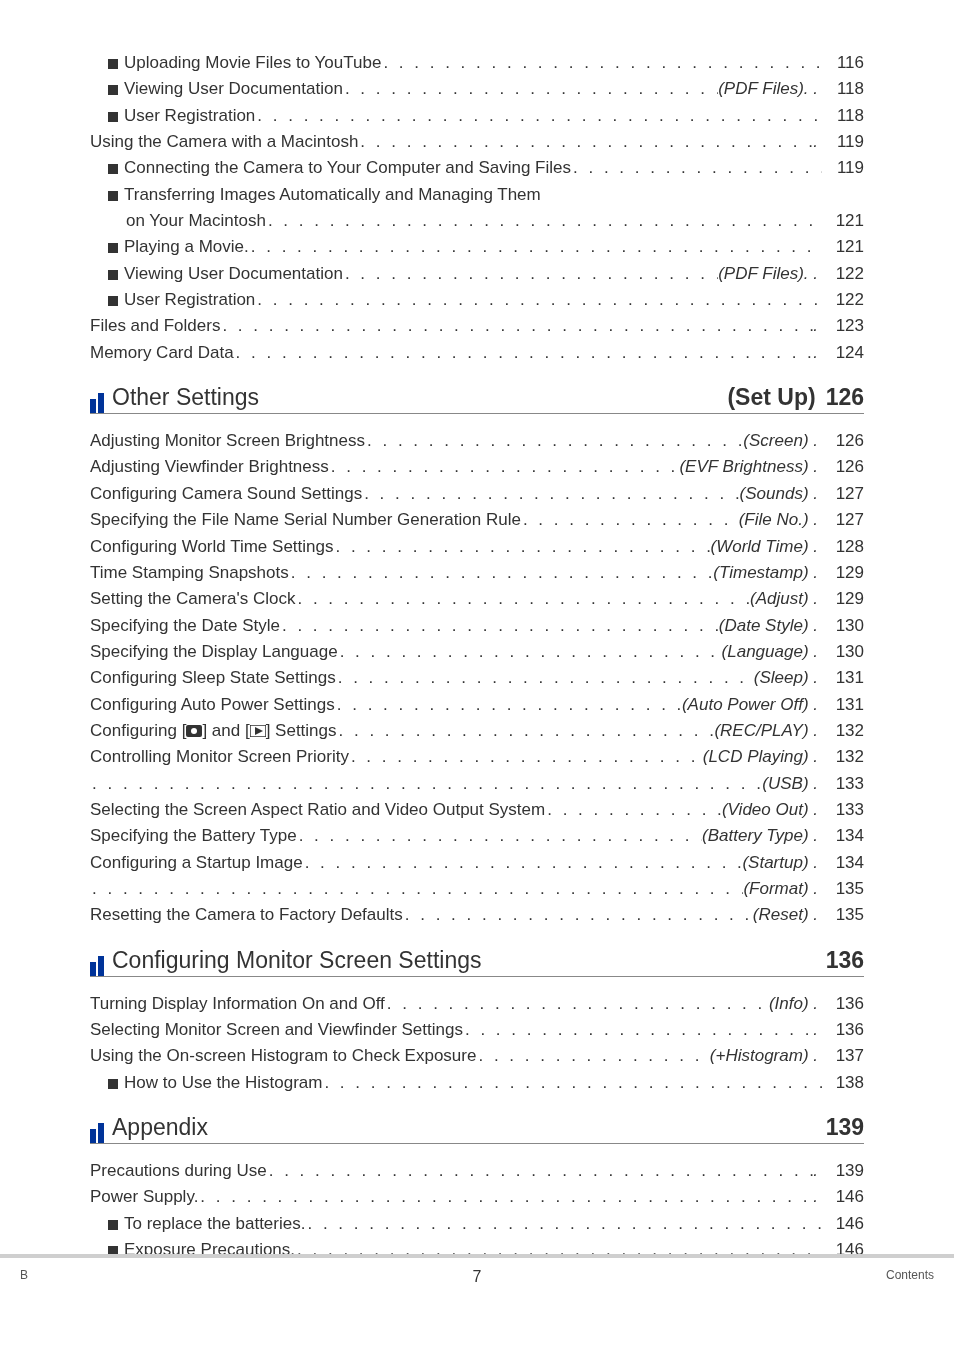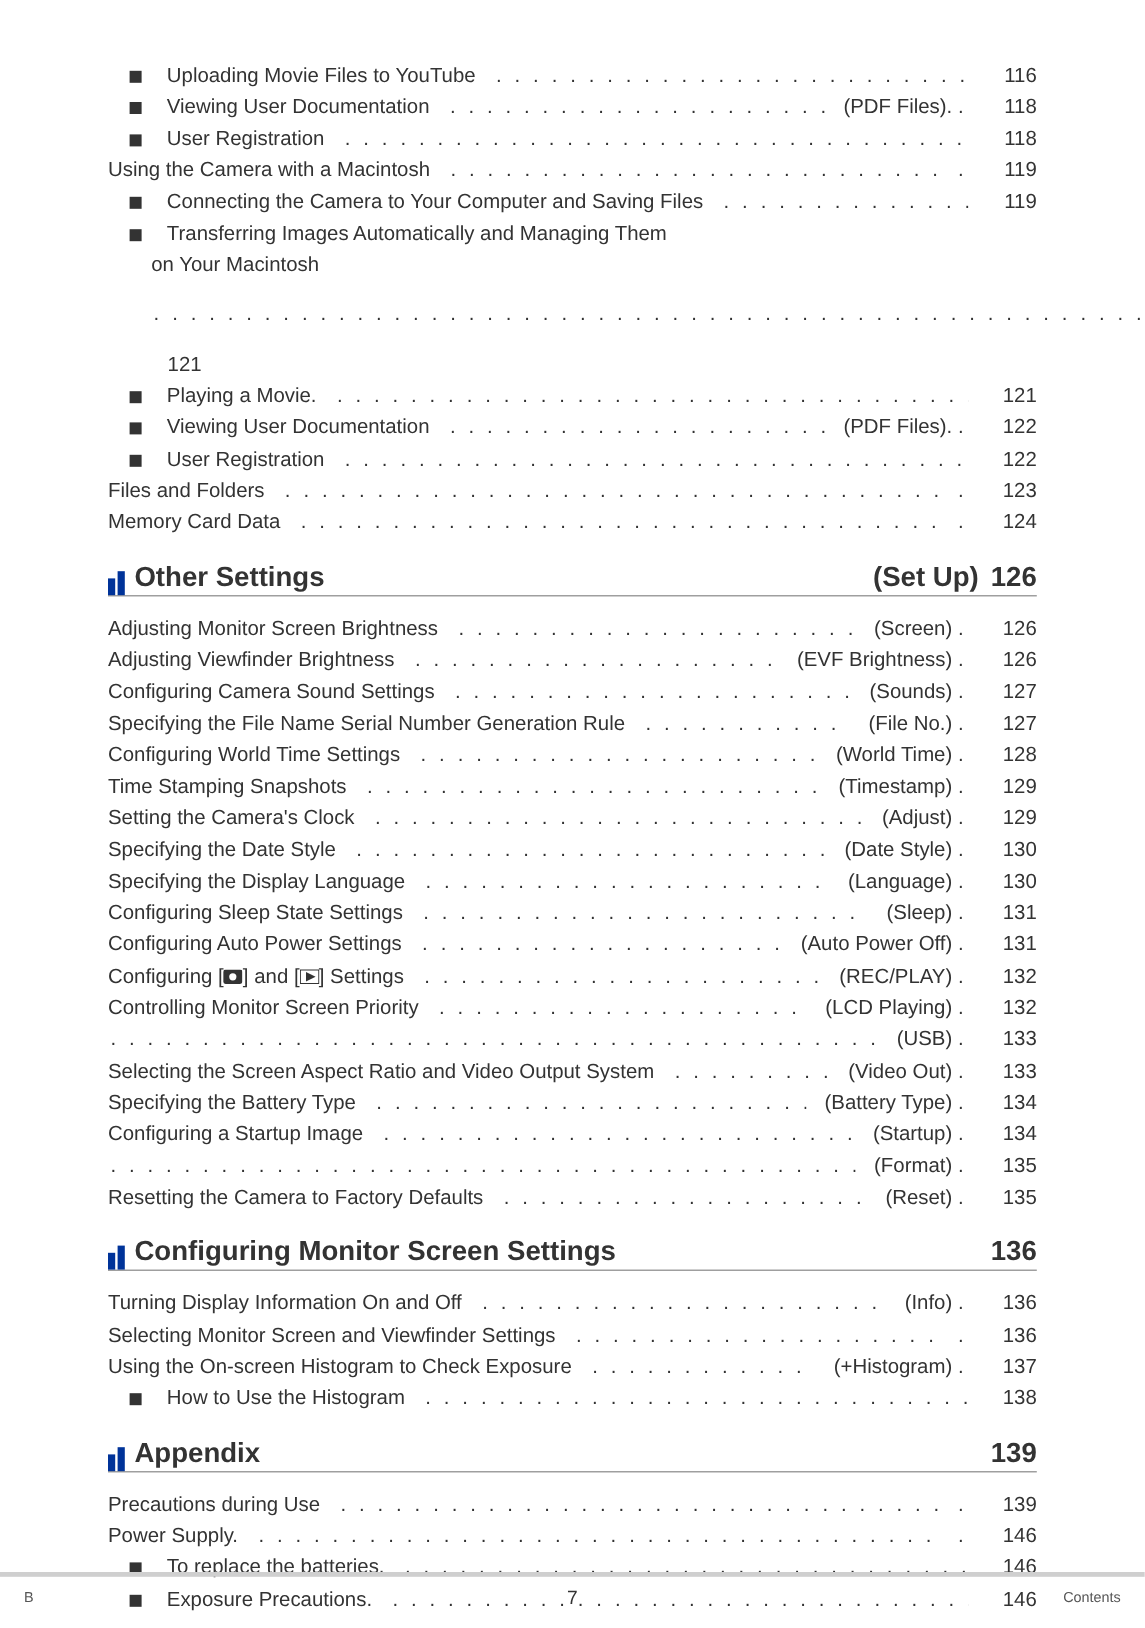--- a/index.html
+++ b/index.html
@@ -17,25 +17,24 @@
     position: relative;
   }
   .toc-list {
     font-size: 17px;
     line-height: 1.55;
   }
   .toc-row {
     display: flex;
     align-items: baseline;
     white-space: nowrap;
-    gap: 15px;
   }
   .toc-row.indent0 { padding-left: 0px; }
   .toc-row.indent1 { padding-left: 18px; }
-  .toc-row.indent2 { padding-left: 36px; flex-direction: column; }
+  .toc-row.indent2 { padding-left: 36px; }
   .bullet {
     display: inline-block;
     width: 10px;
     height: 10px;
     background: #333;
     margin-right: 6px;
     flex: 0 0 auto;
     position: relative;
     top: 1px;
   }
@@ -48,20 +47,21 @@
     letter-spacing: 3px;
     color: #333;
     padding: 0 2px;
   }
   .dots::after {
     content: ". . . . . . . . . . . . . . . . . . . . . . . . . . . . . . . . . . . . . . . . . . . . . . . . . . . . . . . . . . . . . . . . . . . . . . . . . . . . . . . .";
   }
   .toc-suffix {
     flex: 0 0 auto;
     padding-right: 4px;
+    font-style: italic;
   }
   .toc-page {
     flex: 0 0 auto;
     width: 42px;
     text-align: right;
   }
   .section-header {
     display: flex;
     align-items: flex-end;
     border-bottom: 1px solid #888;
@@ -79,21 +79,21 @@
   .section-marker span {
     display: inline-block;
     width: 6px;
     height: 20px;
     margin-right: 2px;
   }
   .section-marker .b1 { background: #003399; height: 14px;}
   .section-marker .b2 { background: #003399; height: 20px;}
   .section-title {
     font-size: 23px;
-    font-weight: bold;
+    font-weight: normal;
     flex: 1 1 auto;
   }
   .section-suffix {
     font-size: 23px;
     font-weight: bold;
     margin-right: 10px;
     text-align: right;
   }
   .section-page {
     font-size: 23px;

